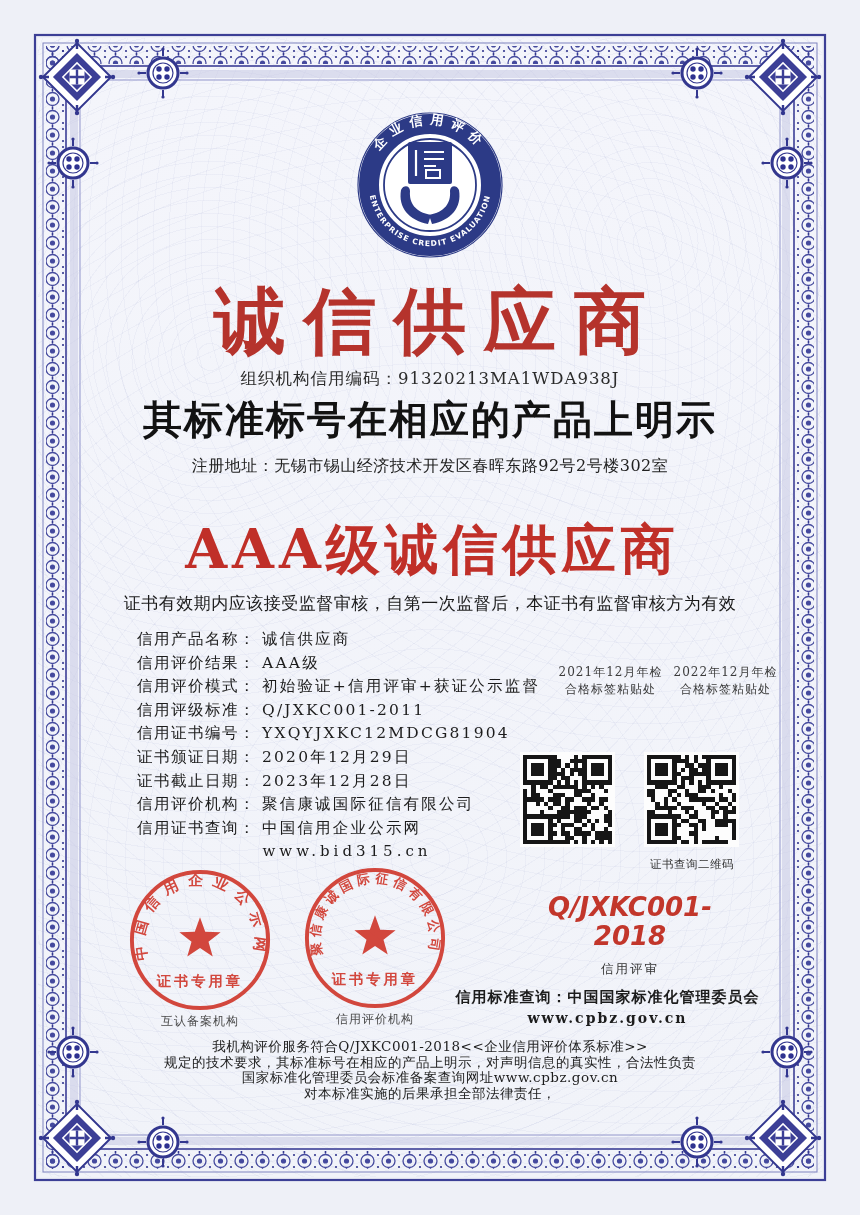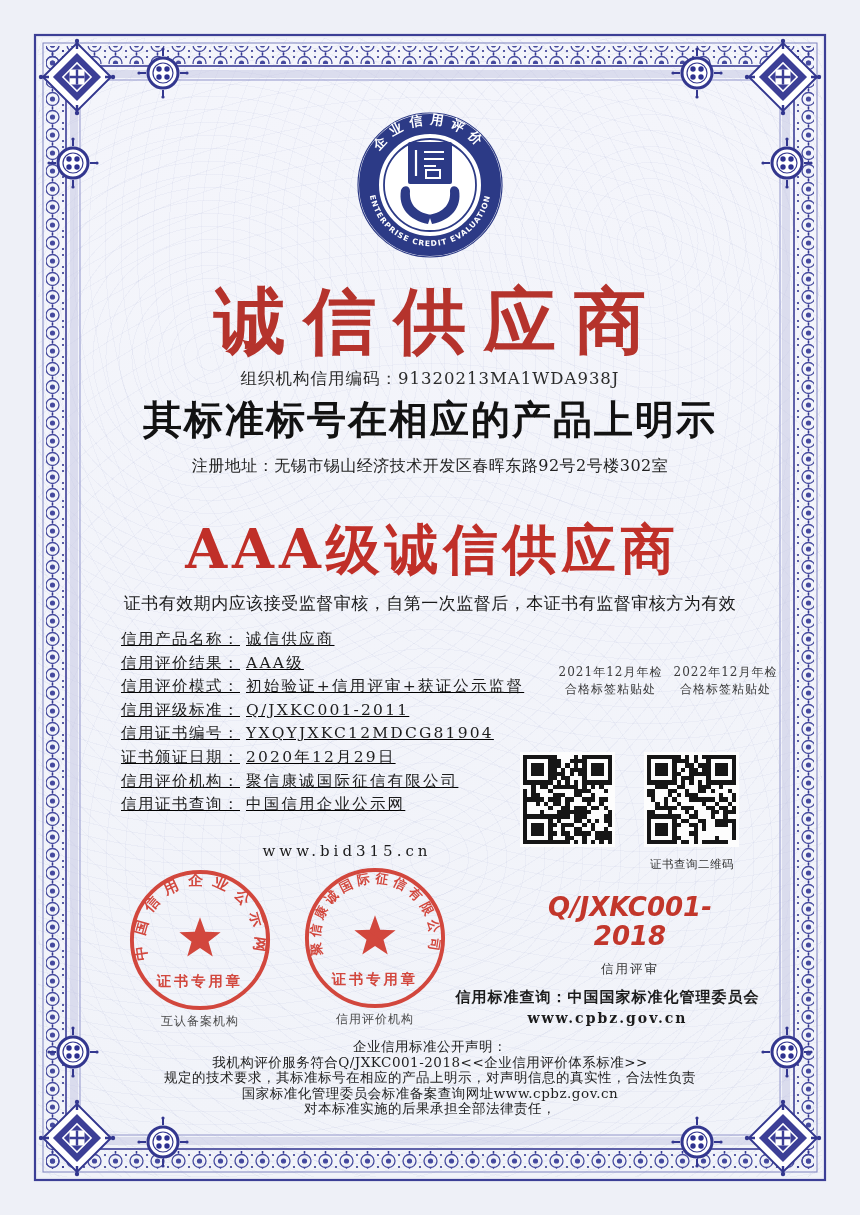--- a/index.html
+++ b/index.html
@@ -24,21 +24,21 @@
 
   .title{top:274px;font-size:72px;font-weight:bold;color:#b5332c;letter-spacing:18px;text-indent:18px;}
   .orgcode{top:368px;font-size:16.5px;color:#2b2b2b;letter-spacing:1px;}
   .company{top:393px;font-size:39px;font-weight:bold;color:#121212;letter-spacing:2px;
            font-family:"DejaVu Sans","Liberation Sans",sans-serif;}
   .address{top:456px;font-size:16px;color:#222;letter-spacing:.5px;}
   .statement{top:490px;font-size:17.5px;color:#1a1a1a;font-weight:600;letter-spacing:.5px;}
   .grade{top:514px;font-size:54px;font-weight:bold;color:#c02f28;letter-spacing:5px;text-indent:5px;}
   .validity{top:592px;font-size:17px;color:#1a1a1a;letter-spacing:.5px;}
 
-  .fields{left:121px;top:628px;text-decoration:underline;}
+  .fields{left:137px;top:628px;}
   .frow{height:23.6px;line-height:23.6px;font-size:15.5px;color:#1c1c1c;white-space:nowrap;}
   .flabel{letter-spacing:1.5px;}
   .fvalue{margin-left:6px;letter-spacing:2.2px;}
   .bid-url{left:137px;top:842px;width:420px;text-align:center;font-size:15px;
            letter-spacing:4px;color:#1c1c1c;}
 
   .annual{left:553px;top:664px;width:230px;display:flex;}
   .annual .blk{width:115px;text-align:center;font-size:12px;line-height:17px;color:#3a3a3a;letter-spacing:1px;}
 
   .qr{position:absolute;display:grid;grid-template-rows:repeat(21,1fr);grid-template-columns:repeat(21,1fr);
@@ -159,20 +159,21 @@
   <div class="abs ctr grade">AAA级诚信供应商</div>
   <div class="abs ctr validity">证书有效期内应该接受监督审核，自第一次监督后，本证书有监督审核方为有效</div>
 
   <div class="abs fields">
     <div class="frow"><span class="flabel">信用产品名称：</span><span class="fvalue">诚信供应商</span></div>
     <div class="frow"><span class="flabel">信用评价结果：</span><span class="fvalue">AAA级</span></div>
     <div class="frow"><span class="flabel">信用评价模式：</span><span class="fvalue">初始验证+信用评审+获证公示监督</span></div>
     <div class="frow"><span class="flabel">信用评级标准：</span><span class="fvalue">Q/JXKC001-2011</span></div>
     <div class="frow"><span class="flabel">信用证书编号：</span><span class="fvalue">YXQYJXKC12MDCG81904</span></div>
     <div class="frow"><span class="flabel">证书颁证日期：</span><span class="fvalue">2020年12月29日</span></div>
+    <div class="frow"><span class="flabel">证书截止日期：</span><span class="fvalue">2023年12月28日</span></div>
     <div class="frow"><span class="flabel">信用评价机构：</span><span class="fvalue">聚信康诚国际征信有限公司</span></div>
     <div class="frow"><span class="flabel">信用证书查询：</span><span class="fvalue">中国信用企业公示网</span></div>
   </div>
   <div class="abs bid-url">www.bid315.cn</div>
 
   <div class="abs annual">
     <div class="blk">
       <div>2021年12月年检</div>
       <div>合格标签粘贴处</div>
     </div>
@@ -703,19 +704,18 @@
 
   <div class="abs stdno">
     <div>Q/JXKC001-</div>
     <div>2018</div>
   </div>
   <div class="abs stdlabel">信用评审</div>
   <div class="abs stdquery">信用标准查询：中国国家标准化管理委员会</div>
   <div class="abs stdurl">www.cpbz.gov.cn</div>
 
   <div class="abs ctr decl">
-    <div>企业信用标准公开声明：</div>
     <div>我机构评价服务符合Q/JXKC001-2018&lt;&lt;企业信用评价体系标准&gt;&gt;</div>
     <div>规定的技术要求，其标准标号在相应的产品上明示，对声明信息的真实性，合法性负责</div>
     <div>国家标准化管理委员会标准备案查询网址www.cpbz.gov.cn</div>
     <div>对本标准实施的后果承担全部法律责任，</div>
   </div>
 </div>
 
 </body></html>

